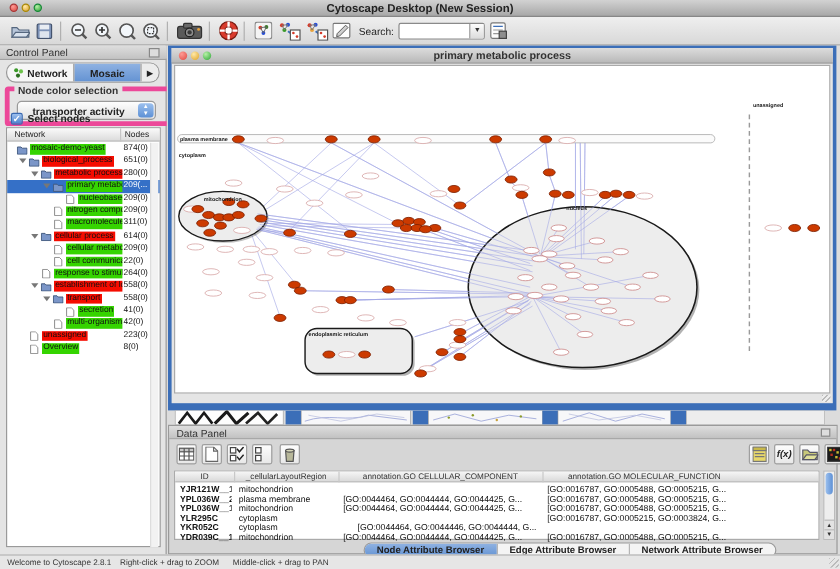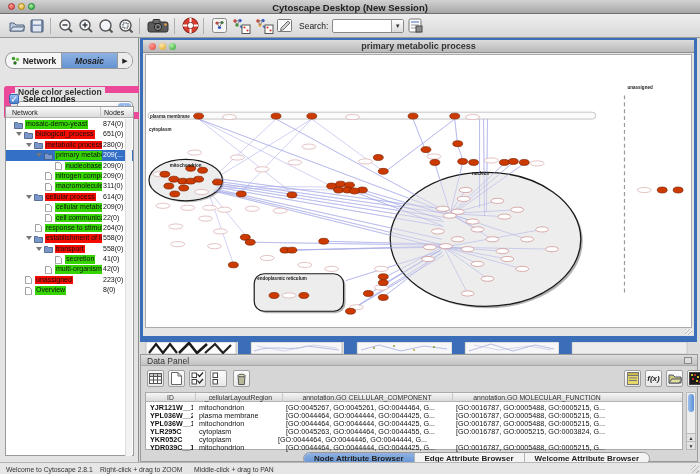--- a/index.html
+++ b/index.html
@@ -23,23 +23,23 @@
 #search-combo { margin-left:4px; width:72px; height:14px; background:#fff; border:1px solid #8a8a8a; border-radius:2px; position:relative; flex:none; }
 #search-arrow { position:absolute; right:0; top:0; width:12px; height:100%; border-left:1px solid #9a9a9a; background:linear-gradient(#fdfdfd,#dcdcdc); font-size:6px; color:#333; text-align:center; line-height:12px; }
 
 
 #control-panel { left:0; top:38px; width:139px; height:424px; background:#e4e4e4; border-right:1px solid #8e8e8e; }
 #cp-header { left:0; top:0; width:139px; height:12px; background:linear-gradient(#dedede,#c2c2c2); border-bottom:1px solid #a0a0a0; }
 #cp-title { left:5px; top:1px; font-size:8.5px; color:#333; }
 #cp-float { right:6px; top:2px; width:9px; height:8px; border:1px solid #888; background:#ddd; }
 #cp-tabs { left:5px; top:14px; width:128px; height:17px; background:#f6f6f6; border:1px solid #9a9a9a; border-radius:8px; display:flex; overflow:hidden; }
 .cp-tab { flex:1; font-size:8.5px; font-weight:bold; color:#222; display:flex; align-items:center; justify-content:center; gap:3px; }
-#tab-mosaic { background:linear-gradient(#8fb2e2,#6493d3); border-left:1px solid #9a9a9a;font-style:italic; }
+#tab-mosaic { background:linear-gradient(#8fb2e2,#6493d3); border-left:1px solid #9a9a9a; }
 #tab-arrow { width:15px; border-left:1px solid #9a9a9a; background:#ececec; font-size:7px; display:flex; align-items:center; justify-content:center; color:#222; }
-#groupbox { left:4px; top:48px; width:151px; height:33px; border:7px solid #ec4899; border-radius:3px; }
+#groupbox { left:4px; top:34px; width:151px; height:33px; border:4px solid #ec4899; border-radius:3px; }
 #groupbox-title { left:4px; top:-6px; background:#e4e4e4; padding:0 3px; font-size:8.5px; font-weight:bold; color:#333; }
 #combo { left:6px; top:8px; width:116px; height:16px; background:linear-gradient(#fdfdfd,#e3e3e3); border:1px solid #9a9a9a; border-radius:4px; }
 #combo-value { left:12px; top:3px; font-size:8.5px; font-weight:bold; color:#222; }
 #combo-step { right:1px; top:1px; width:13px; height:12px; background:linear-gradient(#9cc0ee,#5d90d5); border-radius:3px; color:#fff; font-size:5px; text-align:center; line-height:6px; }
 #checkbox-row { left:9px; top:56px; display:flex; align-items:center; gap:4px; }
 #checkbox { width:10px; height:10px; background:linear-gradient(#9cc0ee,#4d82cf); border:1px solid #3a6ab2; border-radius:2px; color:#fff; font-size:8px; line-height:9px; text-align:center; font-weight:bold; }
 #checkbox-label { font-size:8.5px; font-weight:bold; color:#222; }
 #tree-box { left:5px; top:68px; width:129px; height:350px; background:#fff; border:1px solid #9a9a9a; }
 #tree-header { left:0; top:0; width:127px; height:11px; background:linear-gradient(#fafafa,#dcdcdc); border-bottom:1px solid #b0b0b0; font-size:7px; color:#222; }
 #tree-header .colnet { position:absolute; left:6px; top:1.5px; }
@@ -218,20 +218,24 @@
   </div>
 
   <div id="titlebar" class="abs">
     <div id="light-red" class="abs light"></div>
     <div id="light-yellow" class="abs light"></div>
     <div id="light-green" class="abs light"></div>
     <div id="app-title" class="abs">Cytoscape Desktop (New Session)</div>
   </div>
 
   <div id="control-panel" class="abs">
+    <div id="cp-header" class="abs">
+      <div id="cp-title" class="abs">Control Panel</div>
+      <div id="cp-float" class="abs"></div>
+    </div>
     <div id="cp-tabs" class="abs">
       <div class="cp-tab" id="tab-network">
         <svg width="9" height="9">
             <circle cx="2.5" cy="2.5" r="1.7" fill="#3b9a2a"></circle>
             <circle cx="6.5" cy="3.5" r="1.7" fill="#6cc24a"></circle>
             <circle cx="4" cy="7" r="1.7" fill="#2a6f1f"></circle>
           </svg>
         <span>Network</span>
       </div>
       <div class="cp-tab" id="tab-mosaic">
@@ -747,63 +751,61 @@
             <span class="tcol" style="left: 49px;"></span>
             <span class="th" style="left: 136px; width: 170px;">annotation.GO CELLULAR_COMPONENT</span>
             <span class="tcol" style="left: 136px;"></span>
             <span class="th" style="left: 306px; width: 170px;">annotation.GO MOLECULAR_FUNCTION</span>
             <span class="tcol" style="left: 306px;"></span>
           </div>
         <div id="dp-tbody">
             <div class="drow" style="top: 10px; text-decoration: underline;">
               <span class="dcell" style="left: 4px; width: 43px; font-weight: bold;">YJR121W__1</span>
               <span class="dcell" style="left: 53px; width: 81px;">mitochondrion</span>
-              <span class="dcell" style="left: 140px; width: 164px;">[GO:0045267, GO:0045261, GO:0044464, G...</span>
               <span class="dcell" style="left: 310px; width: 164px;">[GO:0016787, GO:0005488, GO:0005215, G...</span>
             </div>
             <div class="drow" style="top: 18px;">
               <span class="dcell" style="left: 4px; width: 43px; font-weight: bold;">YPL036W__2</span>
               <span class="dcell" style="left: 53px; width: 81px;">plasma membrane</span>
               <span class="dcell" style="left: 140px; width: 164px;">[GO:0044464, GO:0044444, GO:0044425, G...</span>
               <span class="dcell" style="left: 310px; width: 164px;">[GO:0016787, GO:0005488, GO:0005215, G...</span>
             </div>
             <div class="drow" style="top: 26px;">
               <span class="dcell" style="left: 4px; width: 43px; font-weight: bold;">YPL036W__1</span>
               <span class="dcell" style="left: 53px; width: 81px;">mitochondrion</span>
               <span class="dcell" style="left: 140px; width: 164px;">[GO:0044464, GO:0044444, GO:0044425, G...</span>
               <span class="dcell" style="left: 310px; width: 164px;">[GO:0016787, GO:0005488, GO:0005215, G...</span>
             </div>
             <div class="drow" style="top: 34px;">
               <span class="dcell" style="left: 4px; width: 43px; font-weight: bold;">YLR295C</span>
               <span class="dcell" style="left: 53px; width: 81px;">cytoplasm</span>
-              <span class="dcell" style="left: 140px; width: 164px;">[GO:0045263, GO:0044464, GO:0044455, G...</span>
               <span class="dcell" style="left: 310px; width: 164px;">[GO:0016787, GO:0005215, GO:0003824, G...</span>
             </div>
             <div class="drow" style="top: 42px;">
               <span class="dcell" style="left: 4px; width: 43px; font-weight: bold;">YKR052C</span>
               <span class="dcell" style="left: 53px; width: 81px;">cytoplasm</span>
-              <span class="dcell" style="left: 132px; width: 164px;">[GO:0044464, GO:0044446, GO:0044444, G...</span>
+              <span class="dcell" style="left: 152px; width: 164px;">[GO:0044464, GO:0044446, GO:0044444, G...</span>
             </div>
             <div class="drow" style="top: 50px;">
               <span class="dcell" style="left: 4px; width: 43px; font-weight: bold;">YDR039C__1</span>
               <span class="dcell" style="left: 53px; width: 81px;">mitochondrion</span>
               <span class="dcell" style="left: 140px; width: 164px;">[GO:0044464, GO:0044444, GO:0044425, G...</span>
               <span class="dcell" style="left: 310px; width: 164px;">[GO:0016787, GO:0005488, GO:0005215, G...</span>
             </div>
           </div>
       </div>
       <div id="dp-scroll" class="abs">
         <div id="dp-thumb"></div>
         <div class="dp-arrow" style="bottom:8px">▲</div>
         <div class="dp-arrow" style="bottom:0">▼</div>
       </div>
       <div id="dp-tabs" class="abs">
           <div class="dp-tab">Node Attribute Browser</div>
           <div class="dp-tab">Edge Attribute Browser</div>
-          <div class="dp-tab">Welcome Attribute Browser</div>
+          <div class="dp-tab">Network Attribute Browser</div>
         </div>
     </div>
   </div>
 
   <div id="status-bar" class="abs">
     <span id="status-1" class="abs">Welcome to Cytoscape 2.8.1</span>
     <span id="status-2" class="abs">Right-click + drag to ZOOM</span>
     <span id="status-3" class="abs">Middle-click + drag to PAN</span>
     <div id="sb-grip" class="abs"></div>
   </div>

